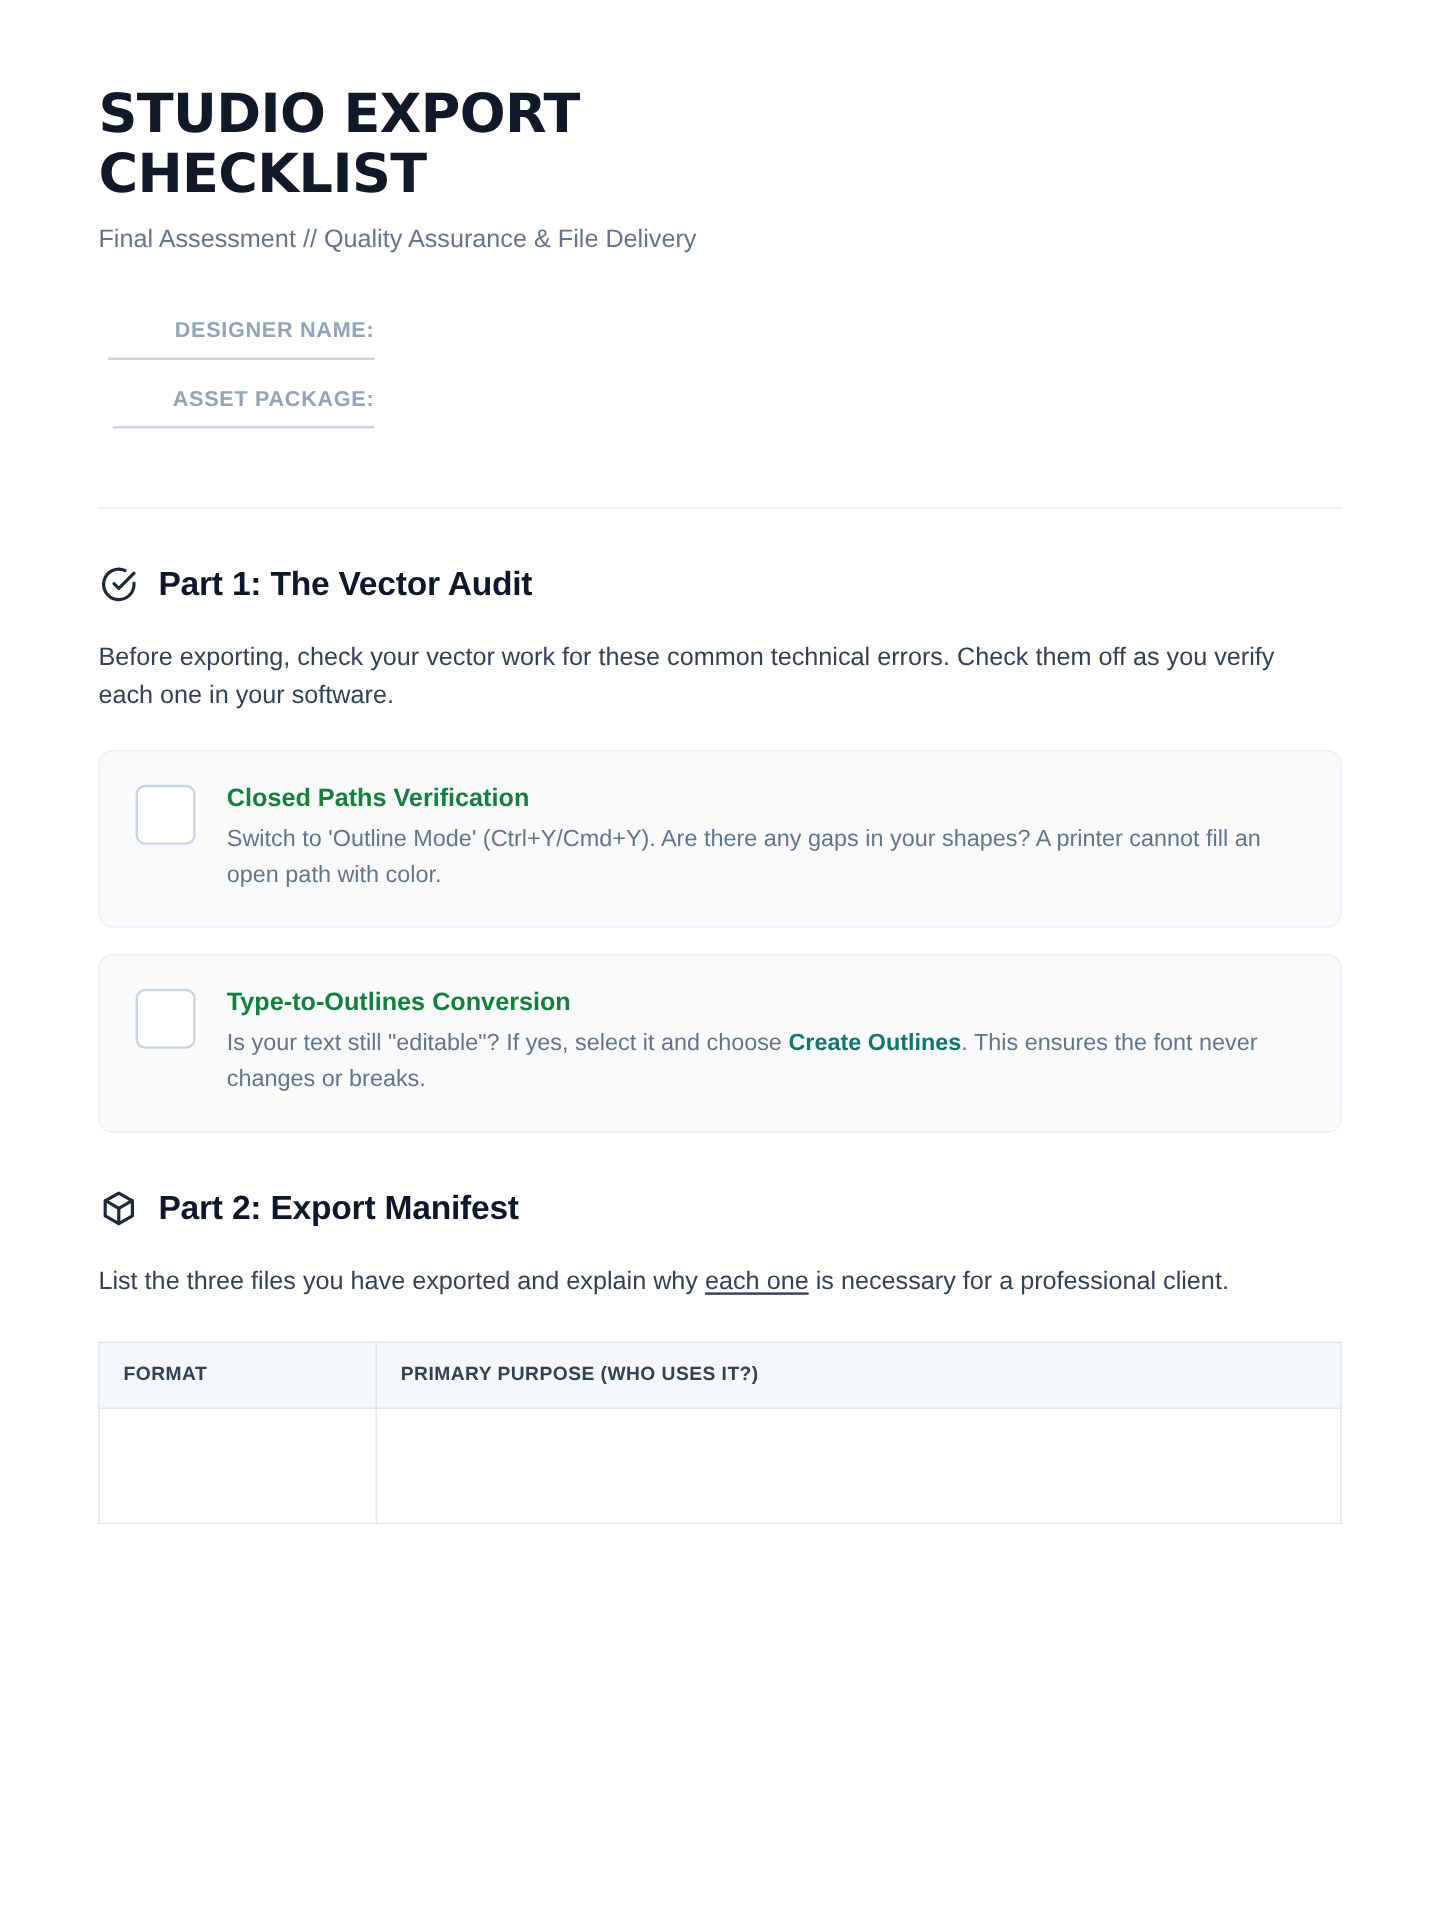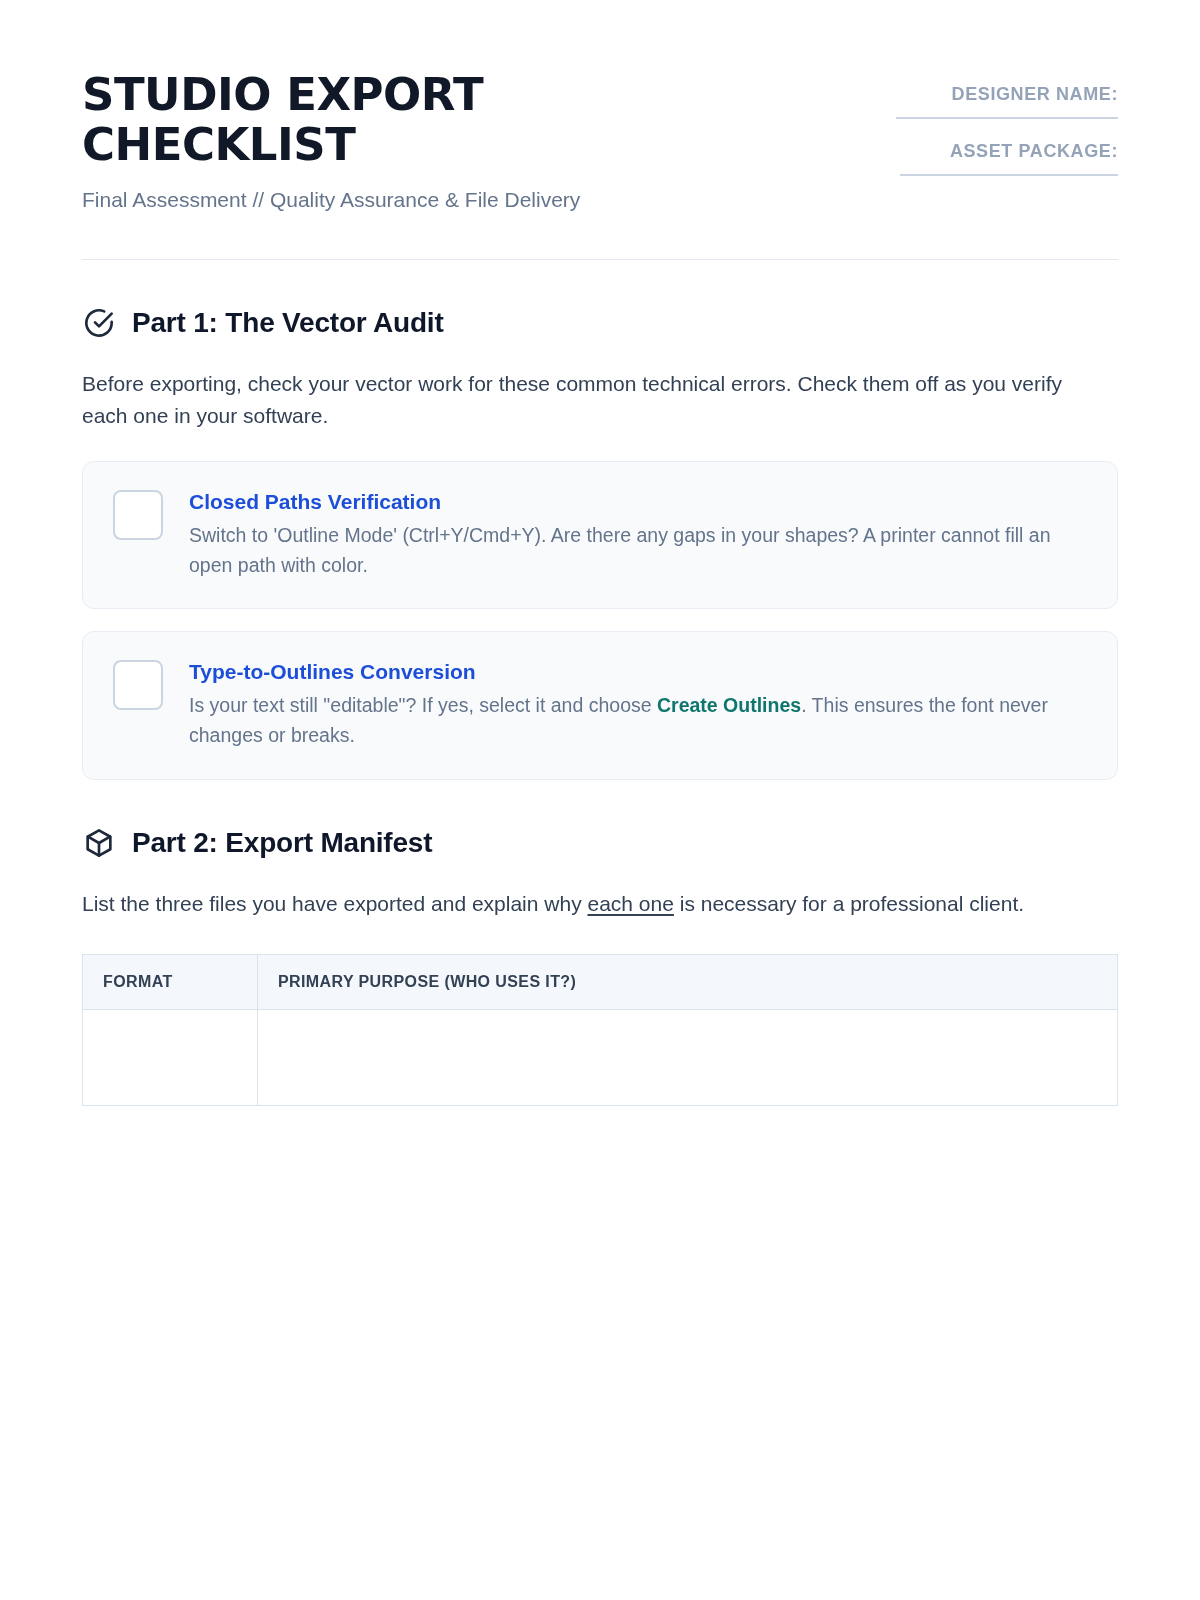--- a/index.html
+++ b/index.html
@@ -16,22 +16,22 @@
     overflow: hidden;
   }
   .page {
     padding: 70px 82px 0 82px;
   }
 
   
   .header {
     display: flex;
     align-items: flex-start;
-    justify-content: space-between;
-    gap: 46px;
+    gap: 36px;
+    flex-direction: column;
   }
   .header-left {
     max-width: 600px;
   }
   .doc-title {
     font-size: 45px;
     line-height: 1.12;
     font-weight: 800;
     letter-spacing: -0.5px;
     color: #111827;
@@ -131,21 +131,21 @@
     background: #ffffff;
     margin-top: 2px;
   }
   .check-body {
     flex: 1;
     padding-top: 2px;
   }
   .check-title {
     font-size: 21px;
     font-weight: 700;
-    color: #1d4ed8;
+    color: #15803d;
     margin-bottom: 6px;
   }
   .check-text {
     font-size: 19.5px;
     line-height: 1.55;
     color: #64748b;
   }
   .check-text b {
     color: #0f766e;
     font-weight: 700;
@@ -170,21 +170,21 @@
     text-transform: uppercase;
   }
   .table td {
     border: 1px solid #dbe3ed;
     height: 96px;
     padding: 14px 20px;
     font-size: 19px;
     color: #334155;
     vertical-align: top;
   }
-  .col-format { width: 175px; }
+  .col-format { width: 231px; }
 </style>
 </head>
 <body>
 
 <div class="page">
 
   <div class="header">
     <div class="header-left">
       <h1 class="doc-title">STUDIO EXPORT CHECKLIST</h1>
       <div class="doc-subtitle">Final Assessment // Quality Assurance &amp; File Delivery</div>

